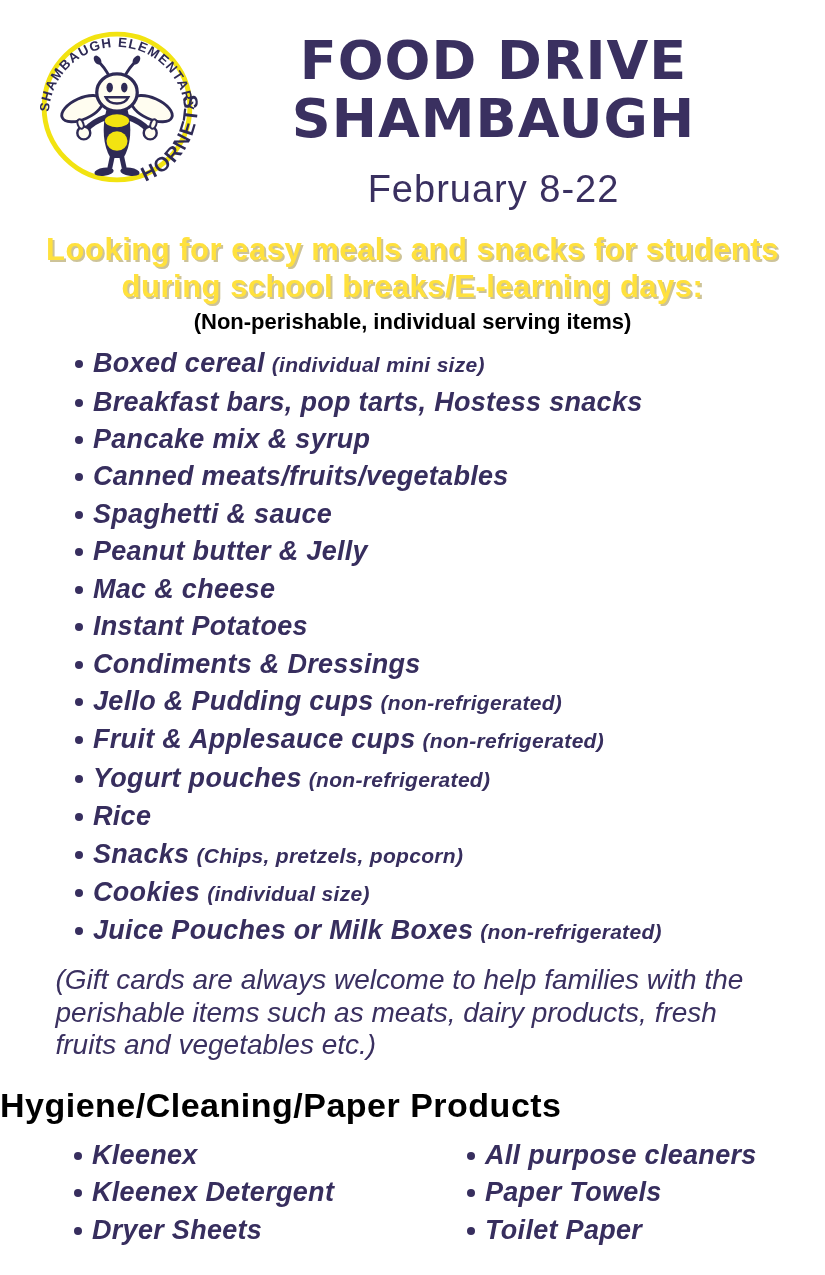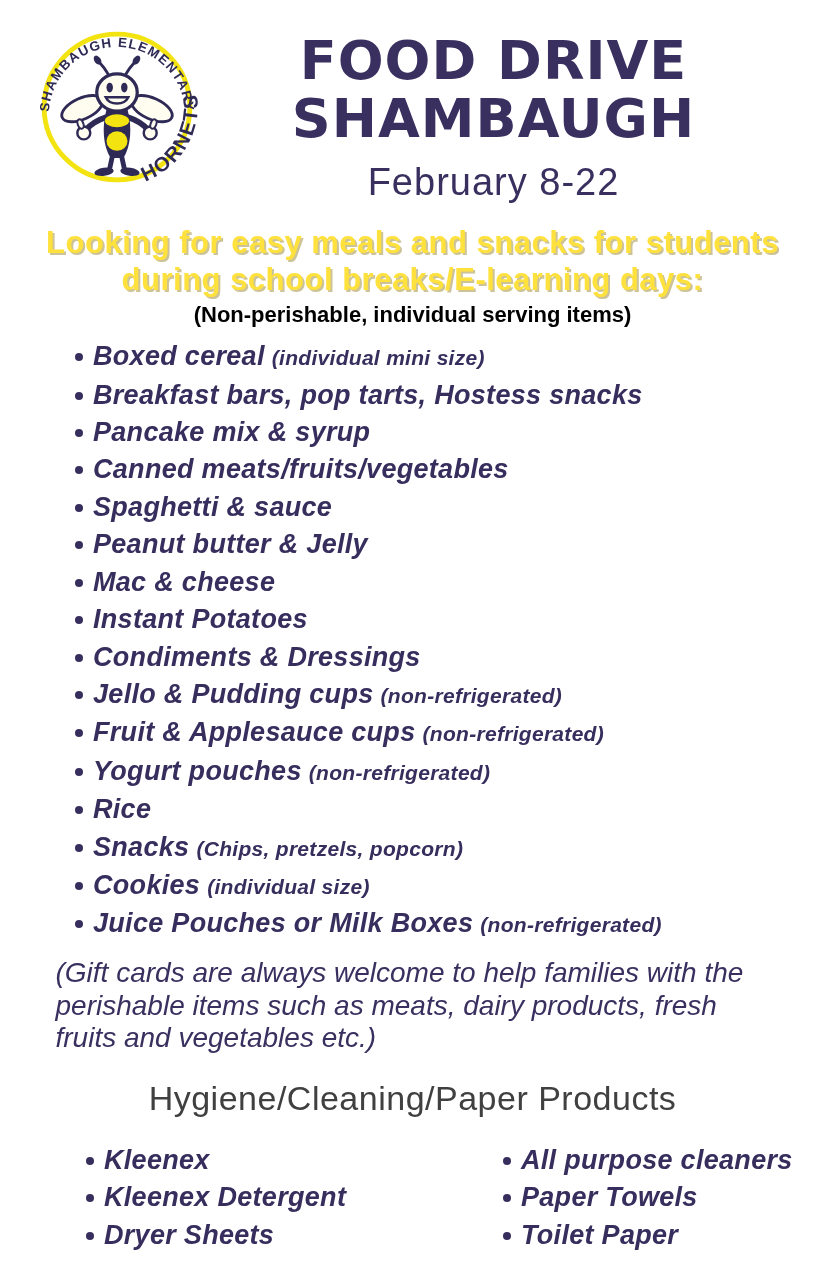--- a/index.html
+++ b/index.html
@@ -36,21 +36,21 @@
     font-weight: 800;
     line-height: 1.08;
     letter-spacing: 1px;
     color: #3a3060;
     margin: 6px 0 0 0;
   }
   .date-range {
     font-size: 38px;
     font-weight: 400;
     color: #3a3060;
-    margin-top: 12px;
+    margin-top: 19px;
     letter-spacing: 1px;
   }
   
   .headline {
     margin-top: 20px;
     text-align: center;
     font-size: 31px;
     font-weight: 700;
     line-height: 1.22;
     color: #ffe13d;
@@ -58,21 +58,21 @@
     letter-spacing: 0.5px;
   }
   .subnote {
     text-align: center;
     font-size: 22px;
     font-weight: 700;
     color: #000000;
     margin-top: 3px;
   }
   
-  ul { list-style: none; margin: 16px; padding: 0; }
+  ul { list-style: none; margin: 4px; padding: 0; }
   .food-list {
     margin: 10px 0 0 75px;
   }
   .food-item, .hygiene-item {
     position: relative;
     padding-left: 18px;
     font-size: 27px;
     font-weight: 700;
     color: #372e5e;
     line-height: 37.4px;
@@ -100,24 +100,23 @@
     margin: 13px auto 0 auto;
     font-style: italic;
     font-weight: 400;
     font-size: 28px;
     line-height: 1.17;
     color: #3a3060;
   }
   
   .hygiene-title {
     margin-top: 24px;
-    text-align: center;
     font-size: 34px;
-    font-weight: 400;
-    color: #404040;
+    font-weight: 700;
+    color: #000000;
     letter-spacing: 0.5px;
   }
   .hygiene-cols {
     display: flex;
     margin-top: 8px;
     padding-left: 70px;
   }
   .hygiene-col-left { flex: 0 0 385px; }
   .hygiene-col-right { flex: 1; }
 </style>

